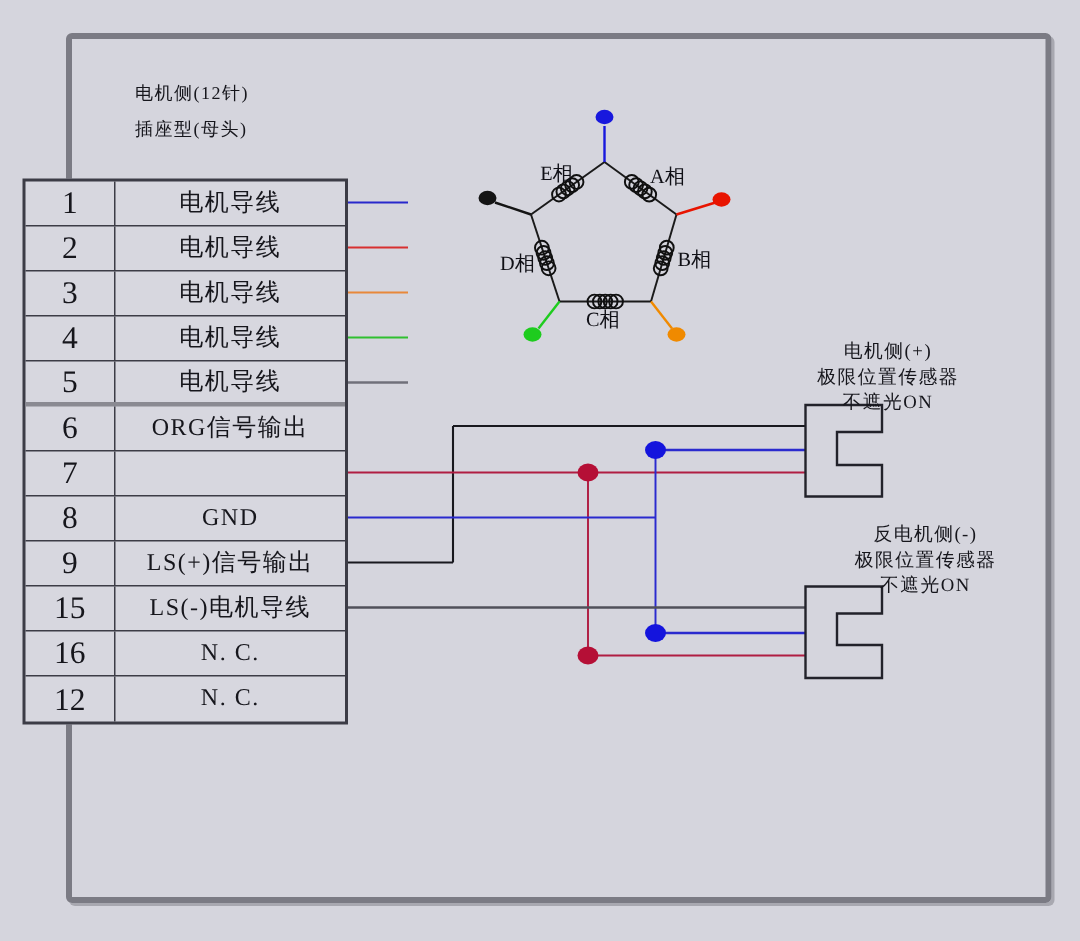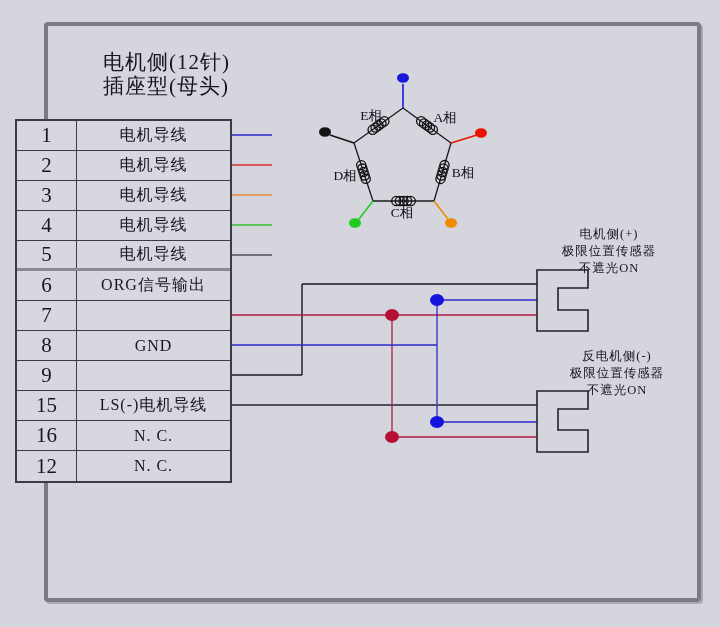--- a/index.html
+++ b/index.html
@@ -10,22 +10,22 @@
     color:#16161c;
   }
   .frame{
     position:absolute;left:44px;top:22px;width:649px;height:572px;
     border:4px solid #7b7b84;border-radius:4px;
     box-shadow:2px 2px 0 #a8a8b0;
     z-index:0;
   }
   #wiring-svg{position:absolute;left:0;top:0;z-index:1;}
   .title{
-    position:absolute;left:103px;top:50px;z-index:2;
-    font-size:21px;line-height:24px;letter-spacing:1px;white-space:nowrap;
+    position:absolute;left:90px;top:50px;z-index:2;
+    font-size:12px;line-height:24px;letter-spacing:1px;white-space:nowrap;
   }
   .pin-table{
     position:absolute;left:15px;top:119px;width:213px;z-index:2;
     background:#d7d7df;
     border:2px solid #3c3c46;
   }
   .pin-row{
     display:flex;height:30px;box-sizing:border-box;
     border-bottom:1px solid #3c3c46;
   }
@@ -37,21 +37,21 @@
     font-size:21px;
   }
   .pin-label{
     flex:1;display:flex;align-items:center;justify-content:center;
     font-size:16px;letter-spacing:1px;
   }
   .sensor-label{
     position:absolute;width:170px;text-align:center;z-index:2;
     font-size:12.5px;line-height:17px;letter-spacing:1px;white-space:nowrap;
   }
-  .sl-1{left:524px;top:226px;}
+  .sl-1{left:507px;top:226px;}
   .sl-2{left:532px;top:348px;}
 </style>
 </head>
 <body>
 
 <div class="frame"></div>
 
 <svg id="wiring-svg" width="720" height="627" viewBox="0 0 720 627">
     <line x1="228" y1="135" x2="272" y2="135" stroke="#2828cc" stroke-width="1.4"></line>
     <line x1="228" y1="165" x2="272" y2="165" stroke="#d83030" stroke-width="1.4"></line>
@@ -154,20 +154,21 @@
     </div>
     <div class="pin-row">
       <div class="pin-num">7</div>
     </div>
     <div class="pin-row">
       <div class="pin-num">8</div>
       <div class="pin-label">GND</div>
     </div>
     <div class="pin-row">
       <div class="pin-num">9</div>
+      <div class="pin-label">LS(+)信号输出</div>
     </div>
     <div class="pin-row">
       <div class="pin-num">15</div>
       <div class="pin-label">LS(-)电机导线</div>
     </div>
     <div class="pin-row">
       <div class="pin-num">16</div>
       <div class="pin-label">N. C.</div>
     </div>
     <div class="pin-row">

